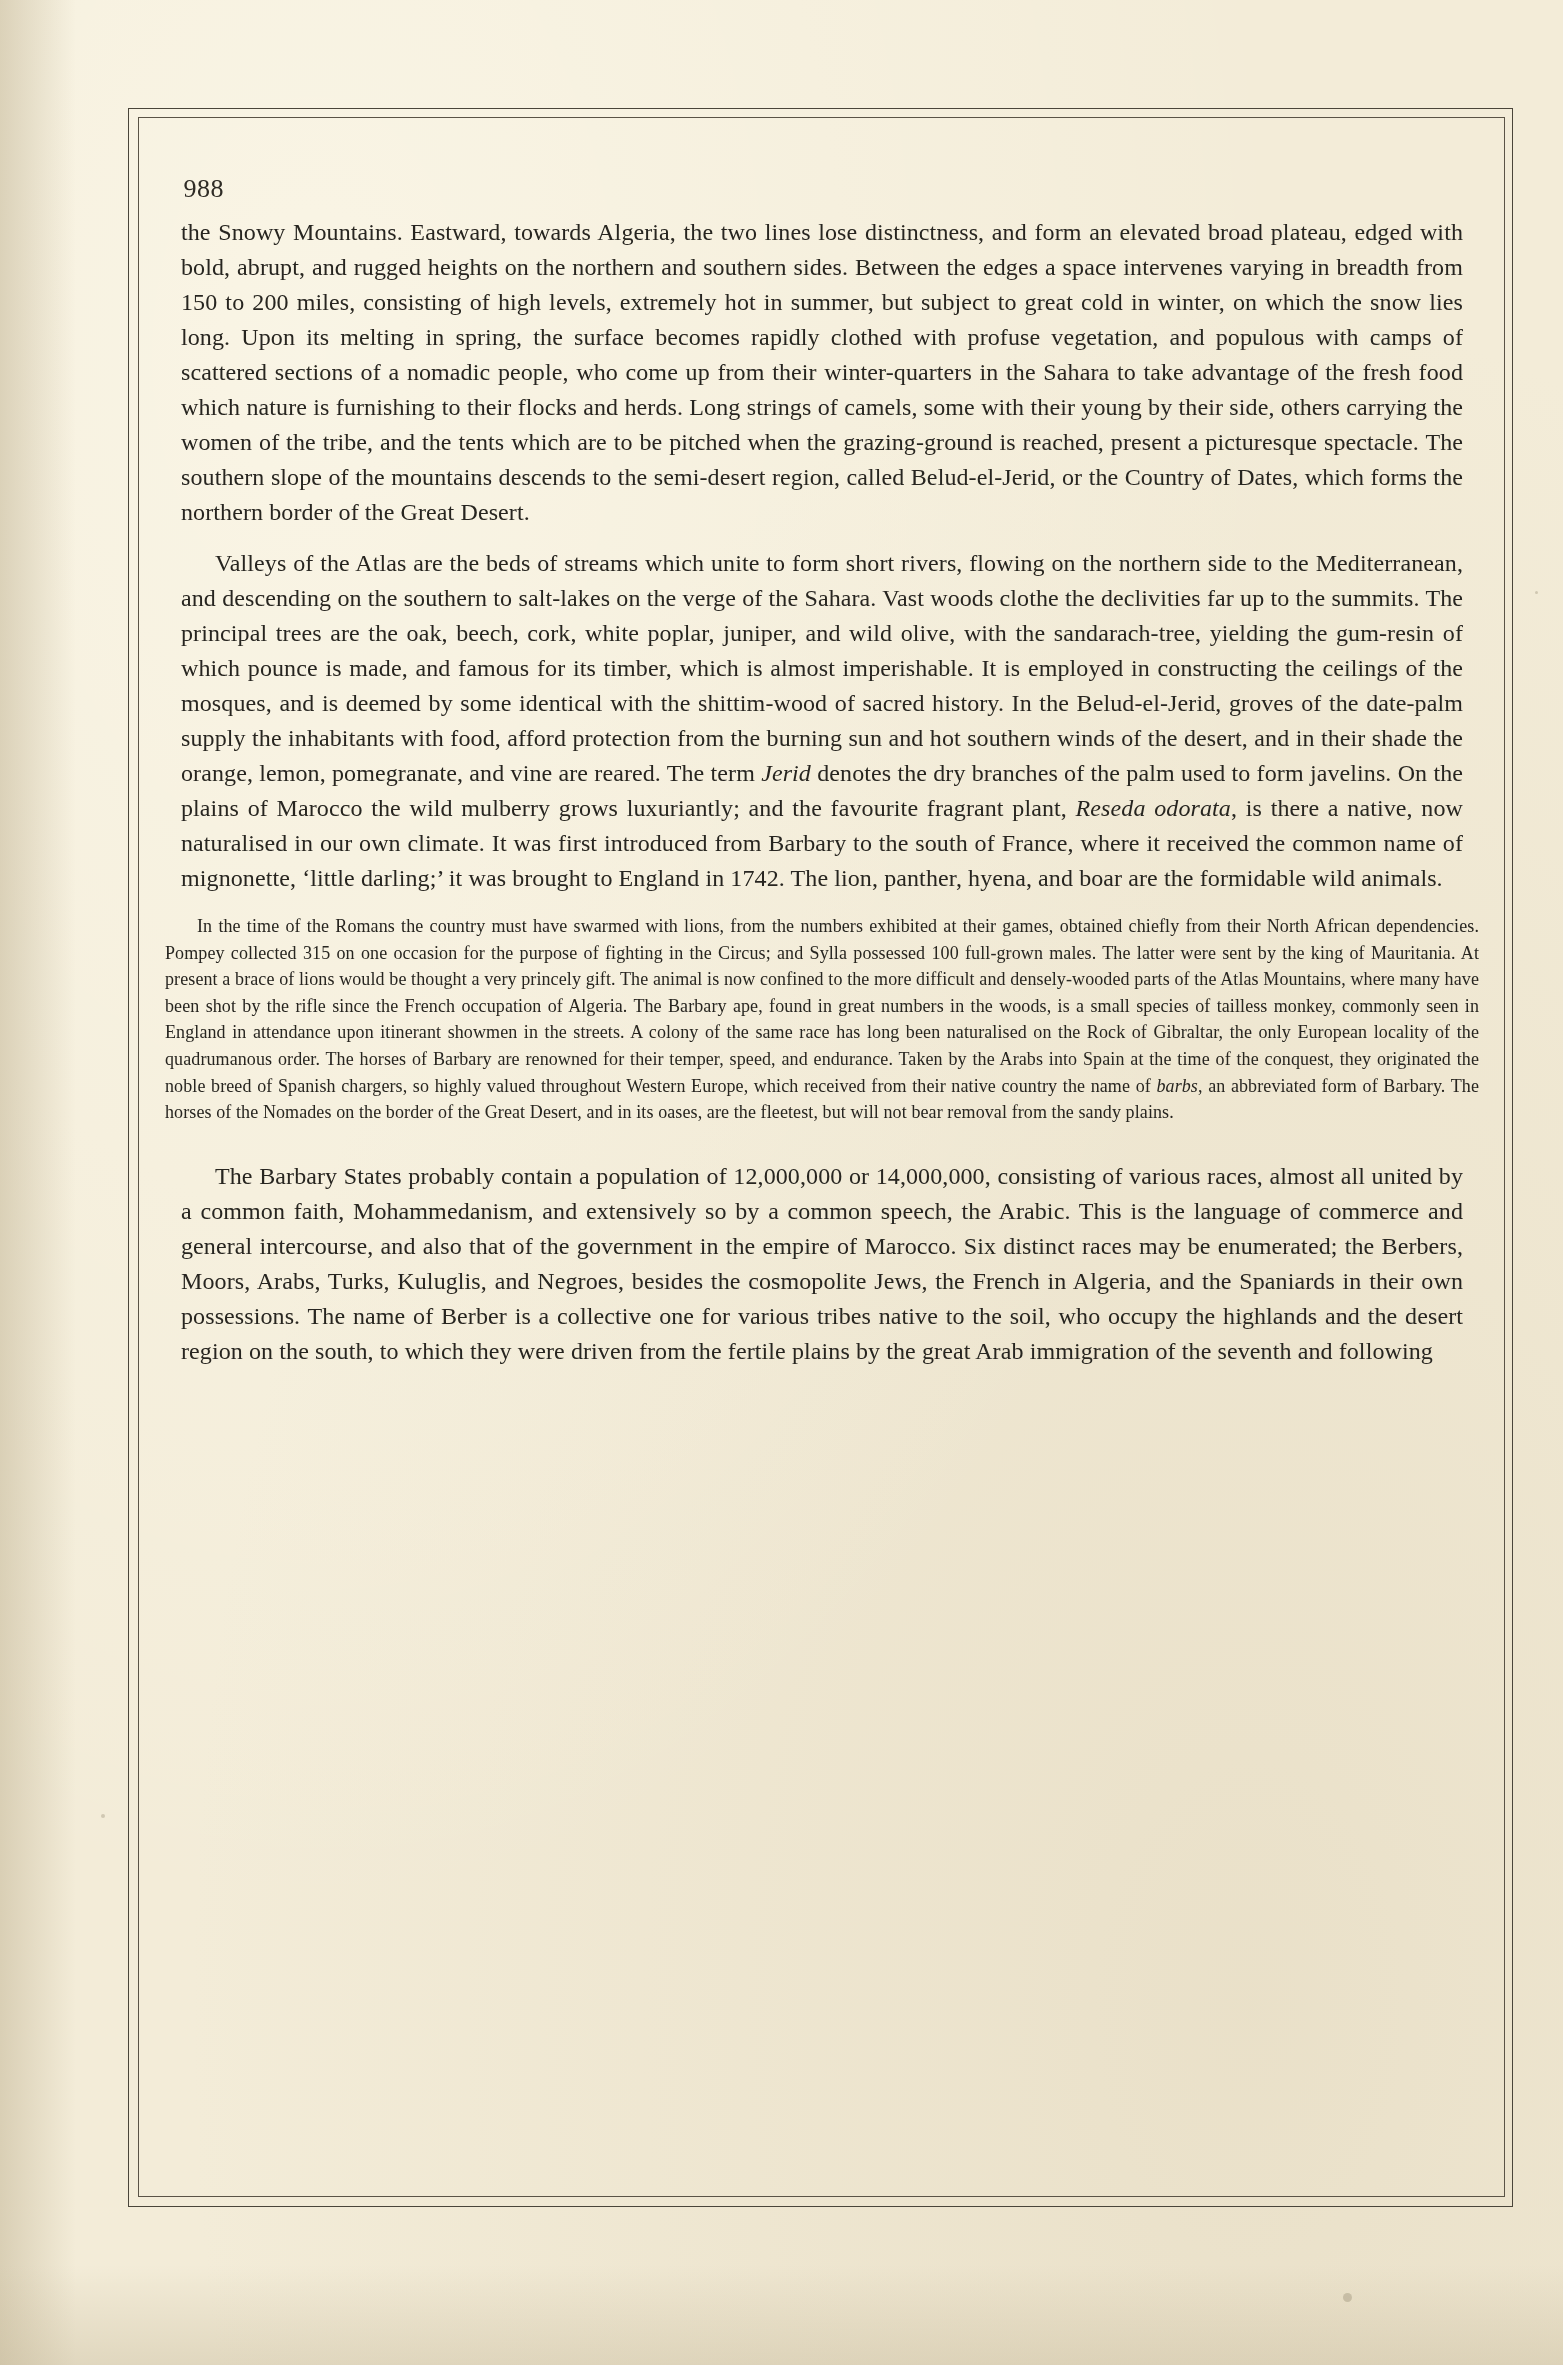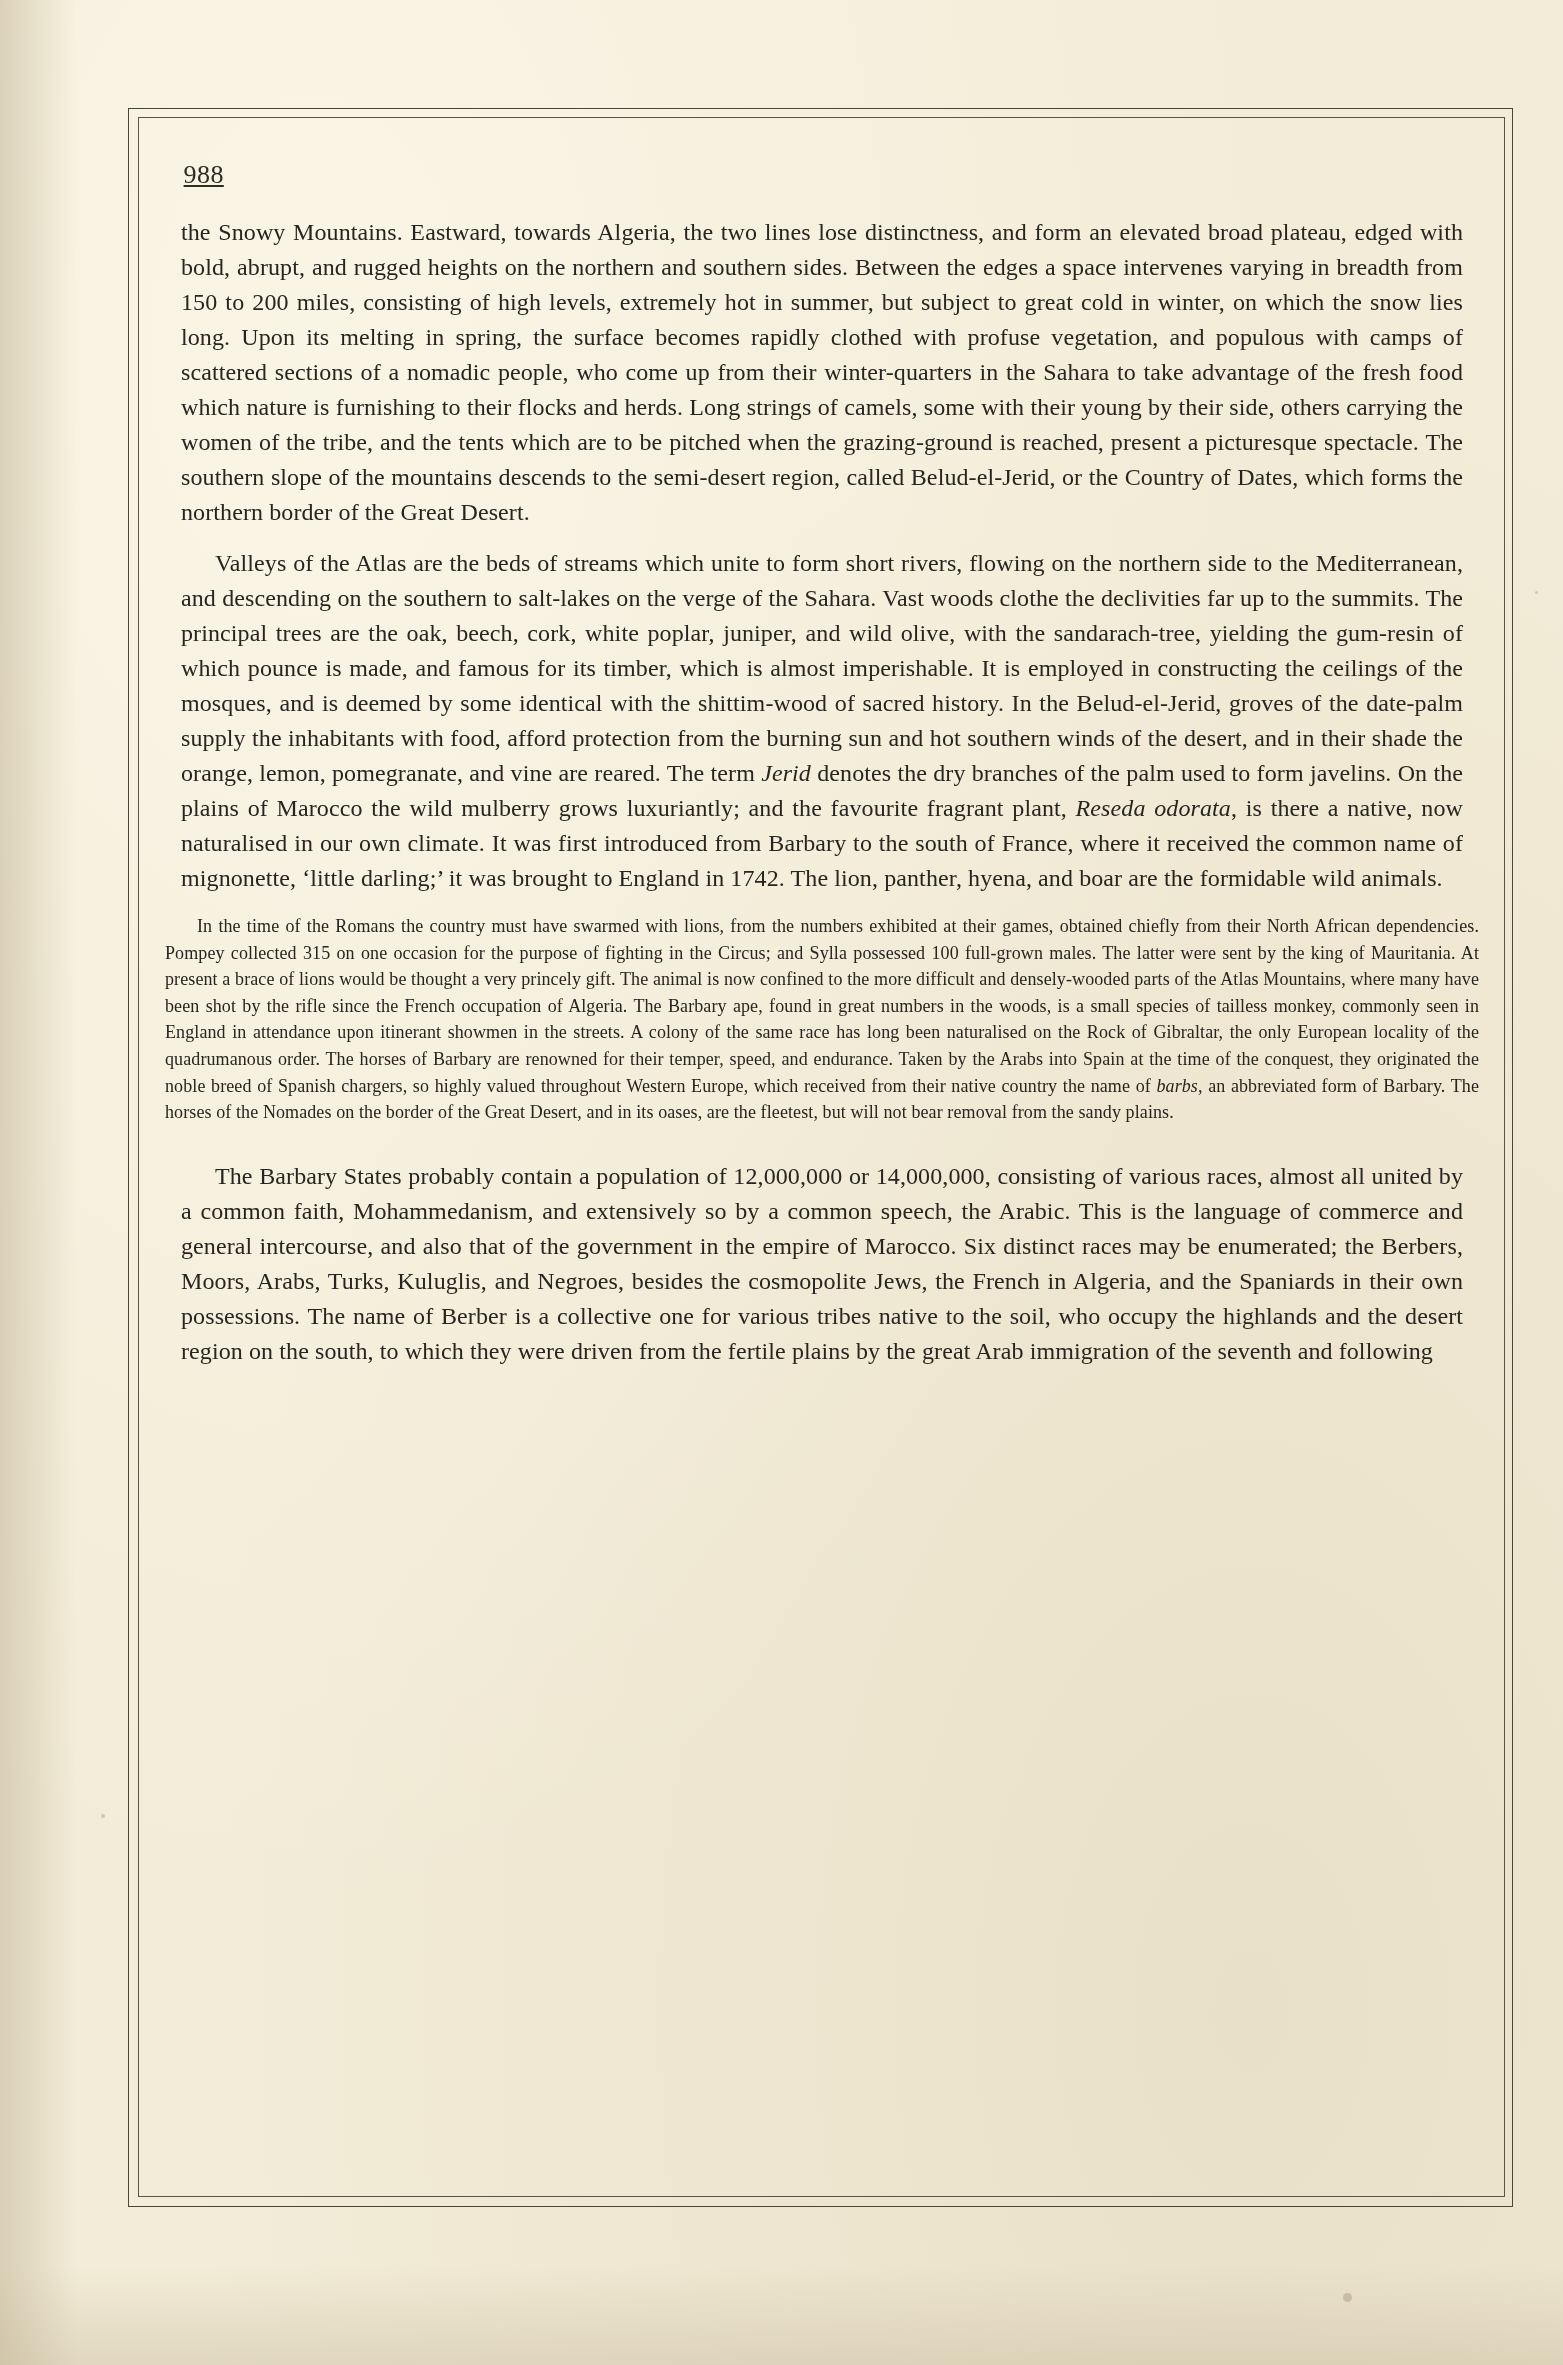--- a/index.html
+++ b/index.html
@@ -49,25 +49,24 @@
     height: 2025px;
   }
   .header-row {
     position: relative;
     height: 49px;
     margin-bottom: 8.4px;
   }
   .folio {
     position: absolute;
     left: 18.6px;
-    top: 10px;
+    top: 24px;
     font-size: 26px;
     letter-spacing: 0.4px;
     color: #2f2c26;
-    text-decoration: underline;
   }
   .running-head {
     position: absolute;
     left: 0;
     right: 0;
     top: 11.8px;
     text-align: center;
     font-size: 20px;
     letter-spacing: 1.9px;
     color: #2f2c26;

